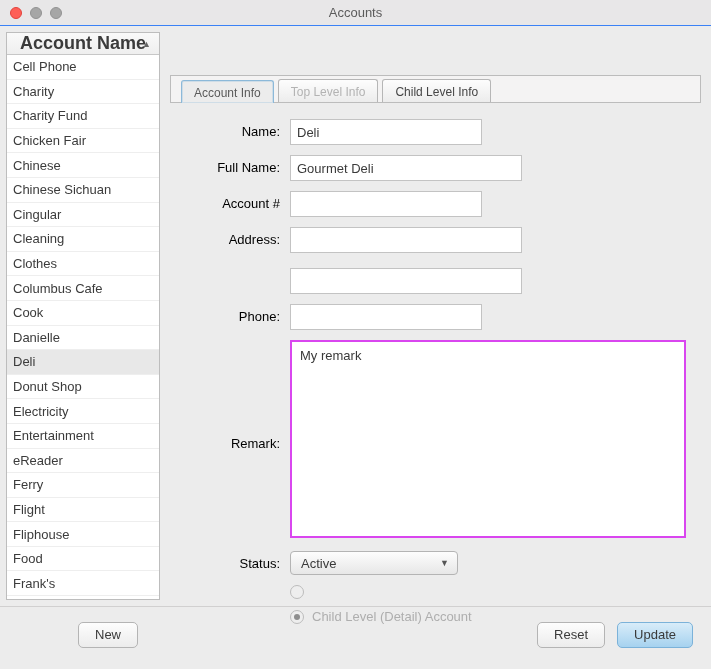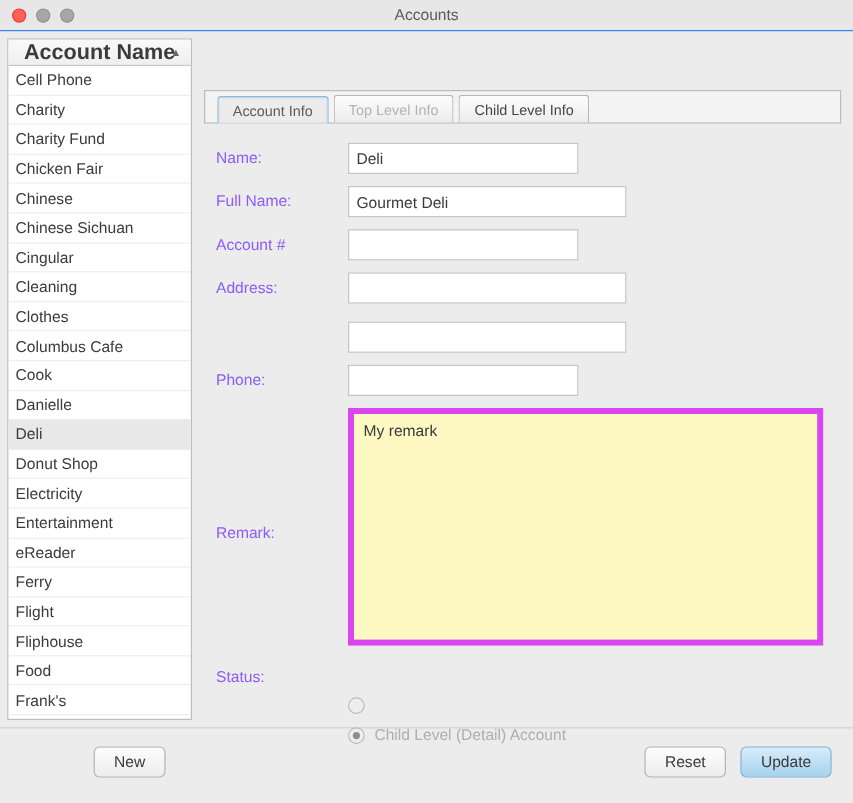--- a/index.html
+++ b/index.html
@@ -123,39 +123,39 @@
   .form {
     padding: 16px 10px 10px 10px;
   }
   .form-row {
     display: flex;
     align-items: flex-start;
     margin-bottom: 10px;
   }
   .label {
     width: 100px;
-    text-align: left;
-    color: #8b5cf6;
+    text-align: right;
+    color: #000000;
     font-size: 13px;
     padding-top: 5px;
   }
   .field { padding-left: 10px; }
   .text-input {
     border: 1px solid #c3c3c3;
     background: #fff;
     height: 26px;
     padding: 2px 6px;
     font-size: 13px;
     color: #3a3a3a;
   }
   .w-sm { width: 192px; }
   .w-md { width: 232px; }
   .textarea {
-    border: 5px solid #d946ef;
-    background: #fef9c3;
+    border: 2px solid #d946ef;
+    background: #ffffff;
     width: 396px;
     height: 198px;
     padding: 6px 8px;
     font-size: 13px;
     color: #3a3a3a;
     resize: none;
     font-family: inherit;
   }
   .select {
     display: inline-flex;
@@ -290,20 +290,26 @@
       <div class="form-row">
         <div class="label">Phone:</div>
         <div class="field"><input class="text-input w-sm" value="" style=""></div>
       </div>
       <div class="form-row" style="align-items:center;">
         <div class="label">Remark:</div>
         <div class="field"><textarea class="textarea" id="remark-ta" style="">My remark</textarea></div>
       </div>
       <div class="form-row">
         <div class="label">Status:</div>
+        <div class="field">
+          <div class="select">
+            <span>Active</span>
+            <span class="chev">▼</span>
+          </div>
+        </div>
       </div>
       <div class="radio-row">
         <span class="radio"></span>
       </div>
       <div class="radio-row">
         <span class="radio sel"></span>
         <span class="radio-label">Child Level (Detail) Account</span>
       </div>
     </div>
   </div>

